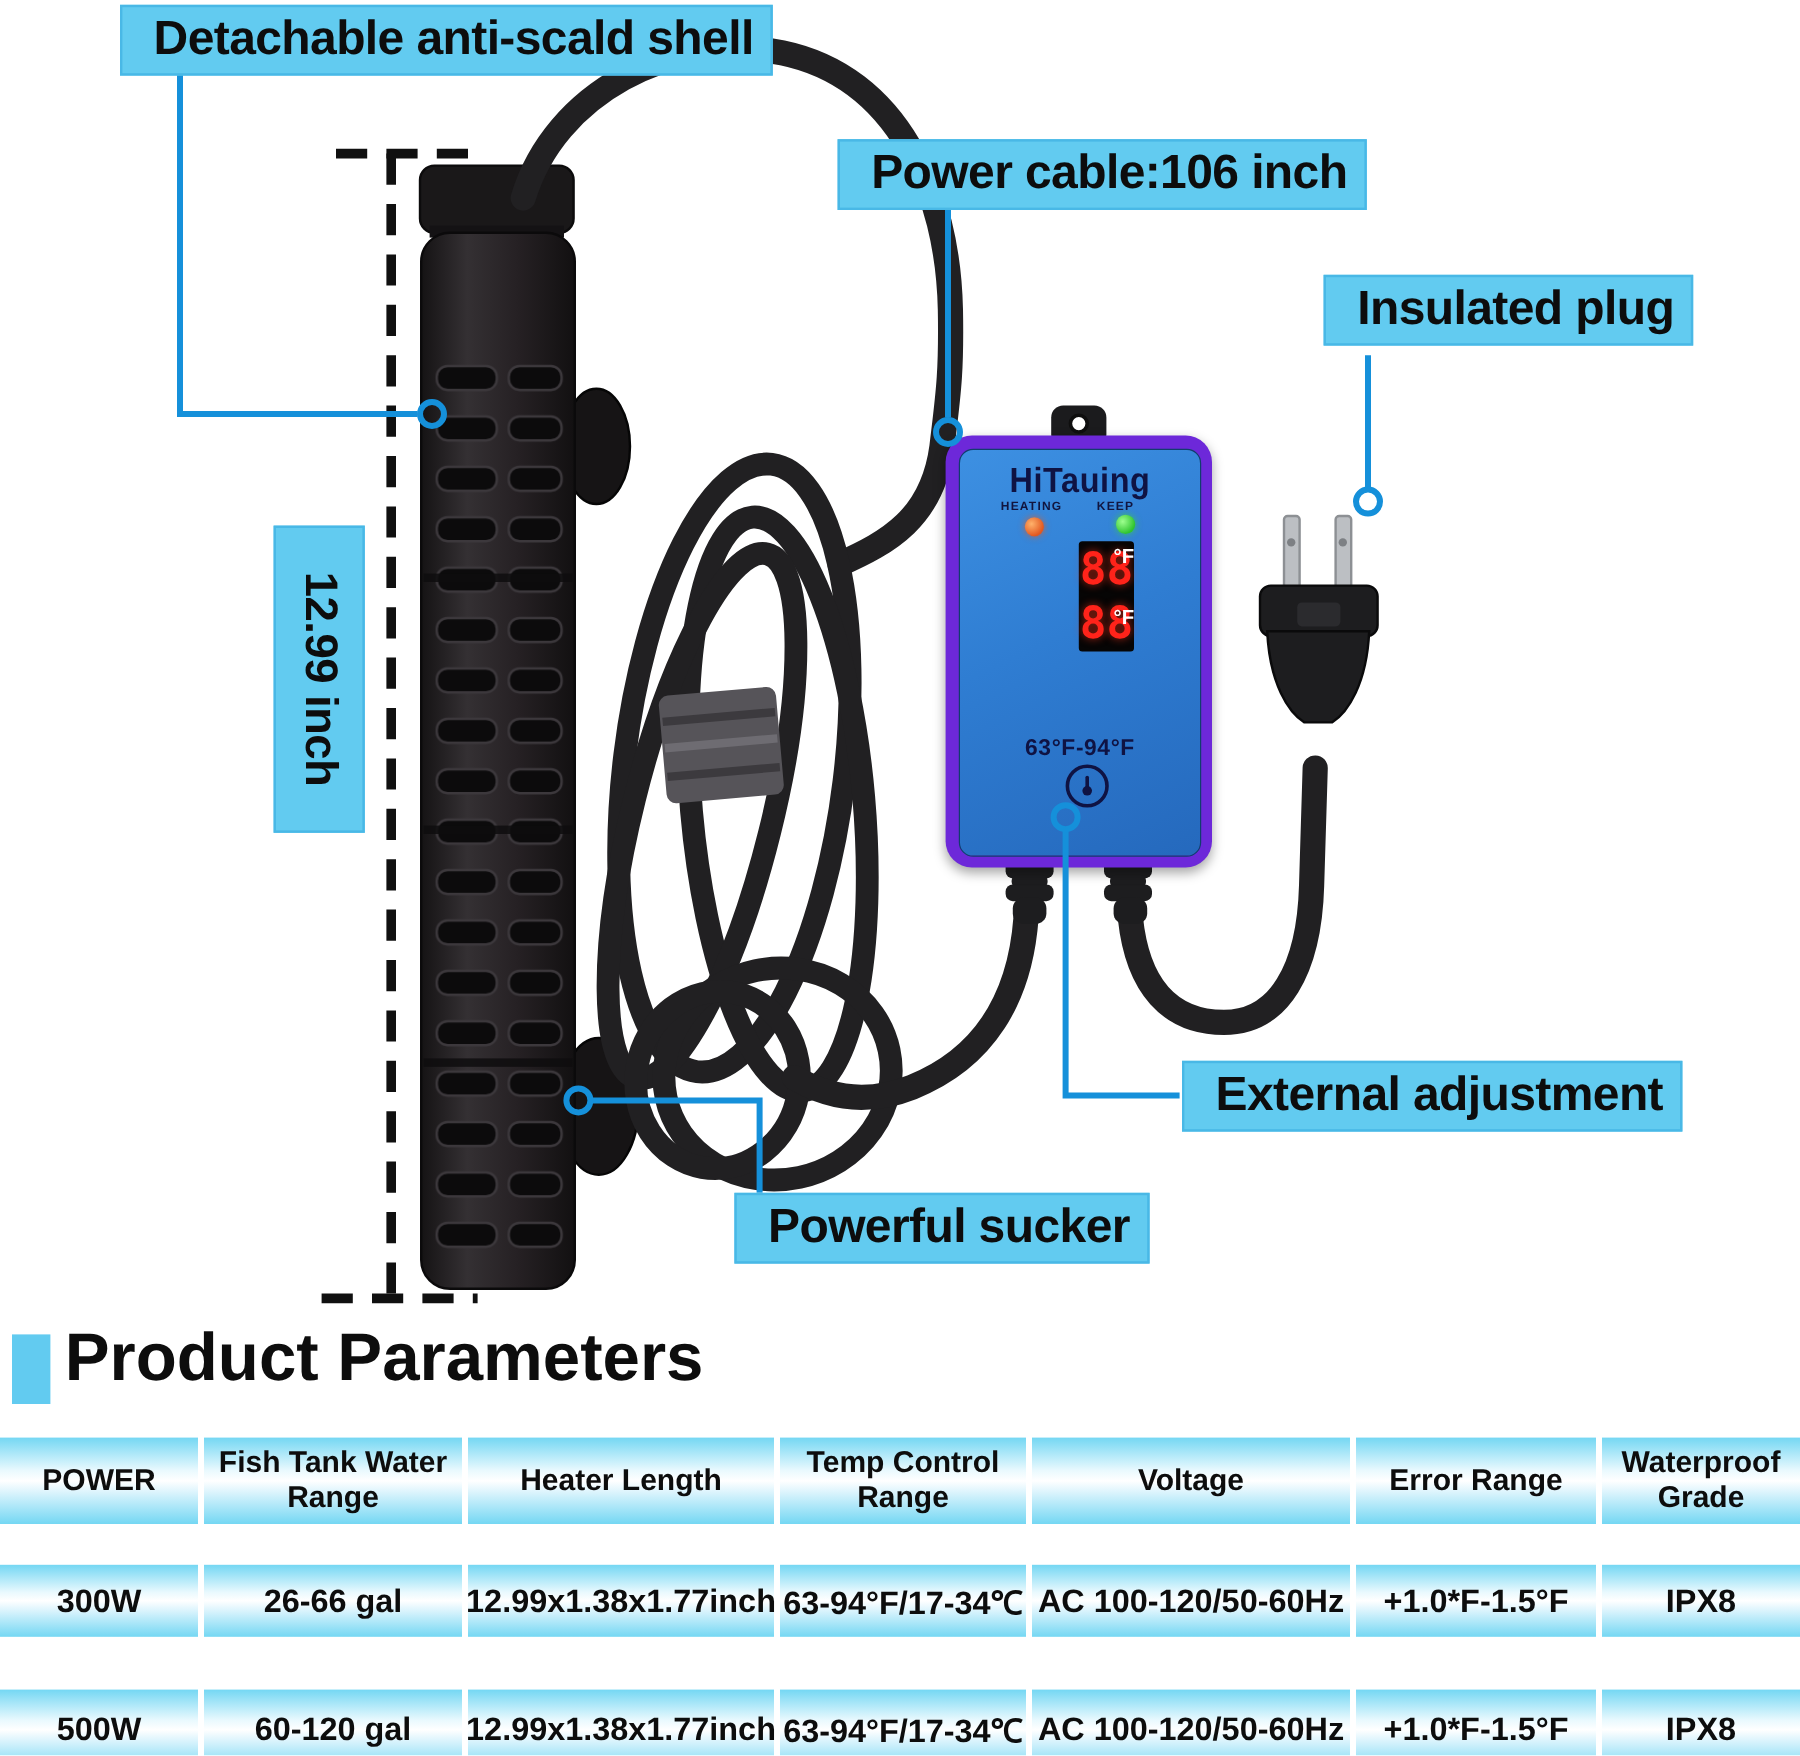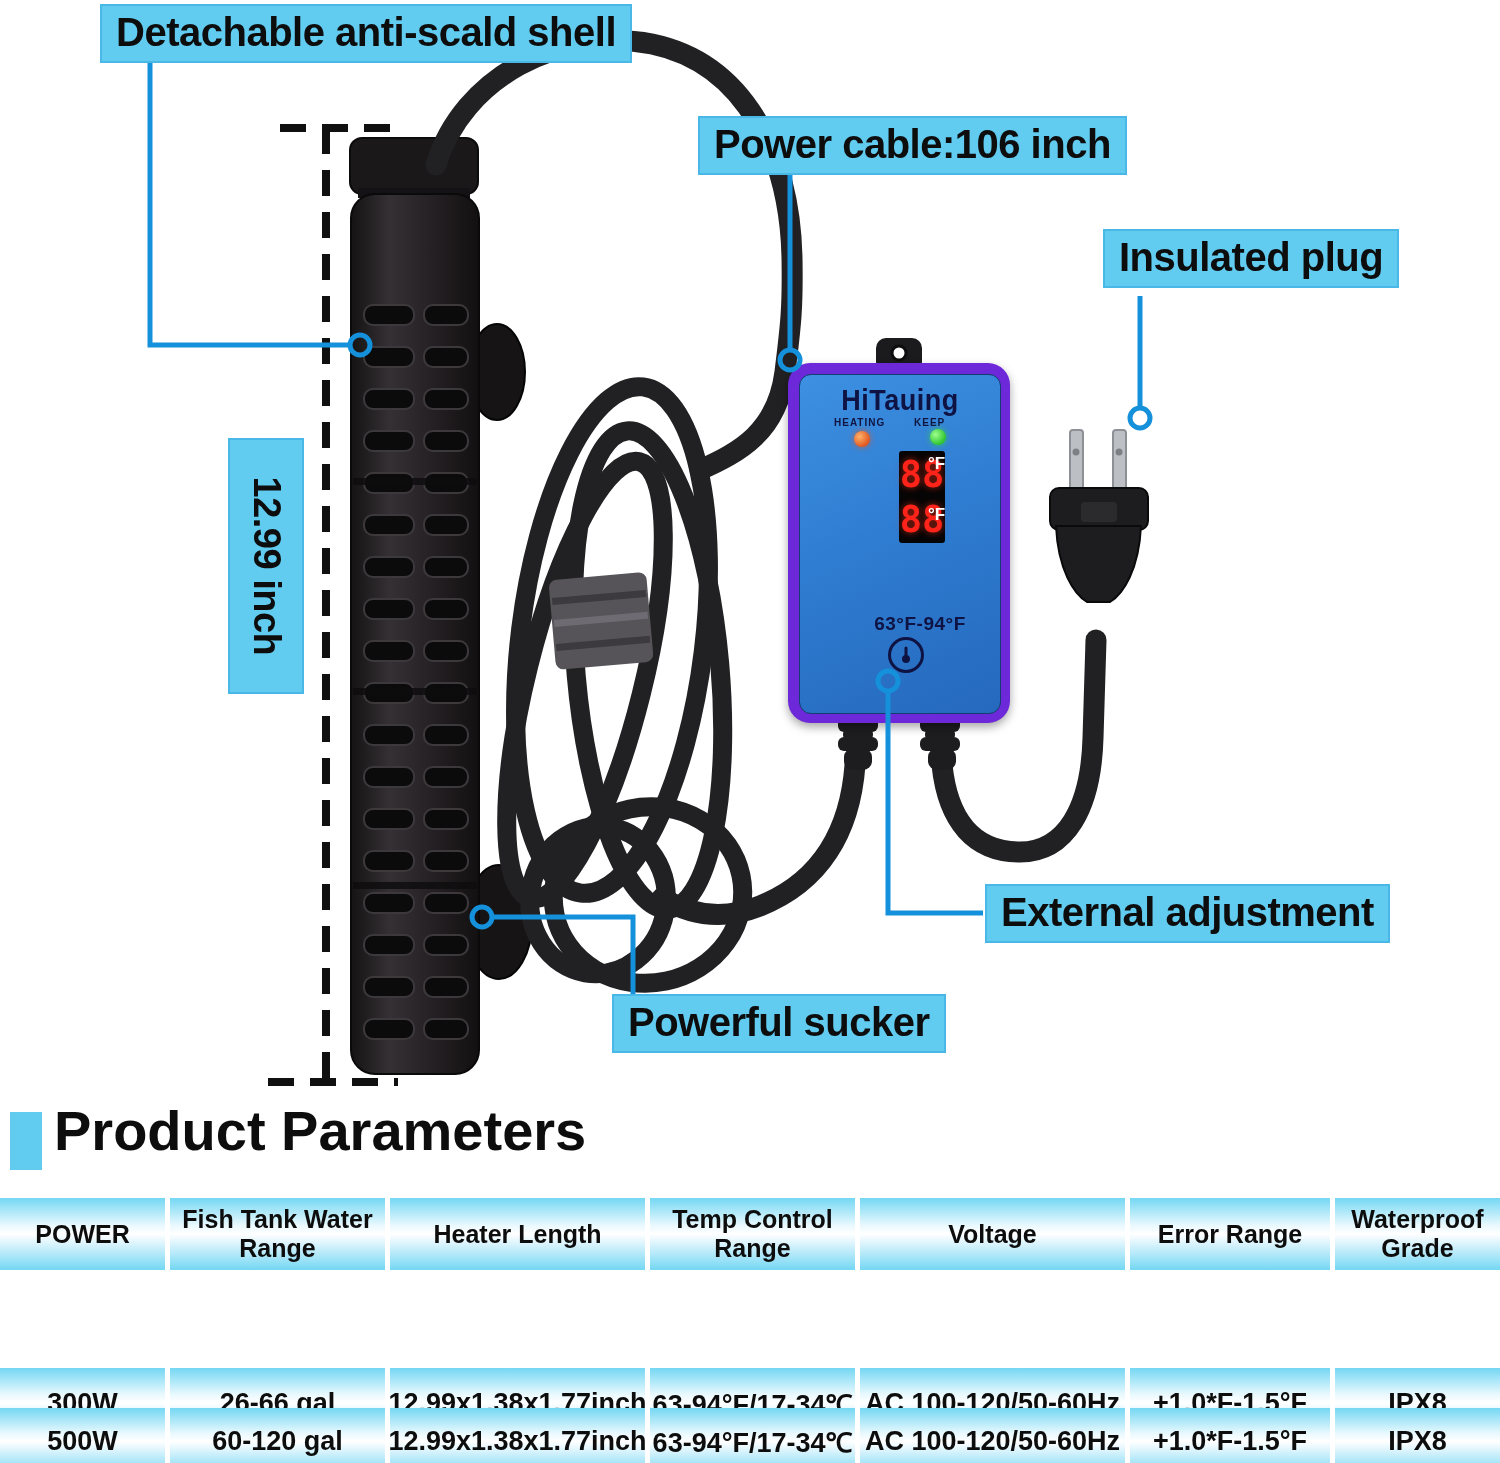--- a/index.html
+++ b/index.html
@@ -5,21 +5,21 @@
   html,body{margin:0;padding:0;background:#ffffff;}
   .canvas{position:relative;width:1500px;height:1463px;background:#ffffff;overflow:hidden;
           font-family:"Liberation Sans",sans-serif;}
   svg.layer{position:absolute;left:0;top:0;pointer-events:none;}
   .art{z-index:1;}
   .connectors{z-index:5;}
 
   
   .callout{position:absolute;z-index:6;background:#62cbf0;border:2px solid #49b8e6;
            color:#0d0d0d;font-weight:bold;font-size:40px;line-height:1.1;
-           padding:4px 14px 7px 14px;white-space:nowrap;letter-spacing:-0.5px;}
+           padding:4px 14px 7px 26px;white-space:nowrap;letter-spacing:-0.5px;}
   .callout.vertical{display:flex;align-items:center;justify-content:center;
            padding:0;width:72px;height:252px;}
   .callout.vertical span{transform:rotate(90deg);white-space:nowrap;font-size:38px;}
 
   
   .controller-frame{position:absolute;left:788px;top:363px;width:222px;height:360px;z-index:2;
         background:#6d28d9;border-radius:22px;box-shadow:0 4px 10px rgba(0,0,0,.35);}
   .controller-face{position:absolute;left:11px;top:11px;width:200px;height:338px;border-radius:12px;
         background:linear-gradient(155deg,#3d90e2 0%,#2f7dd2 45%,#2569bd 100%);
         border:1px solid #123d6e;}
@@ -35,34 +35,34 @@
         box-shadow:0 0 6px rgba(60,210,60,.8);}
   .seg-display{position:absolute;left:78px;top:76px;width:46px;height:92px;background:#060505;
         border-radius:3px;margin-left:21px;}
   .seg-val{position:absolute;left:0;width:100%;text-align:center;
         font-family:"DejaVu Sans Mono",monospace;font-weight:bold;font-size:37px;line-height:1;
         color:#ff231a;text-shadow:0 0 7px rgba(255,50,25,.65);}
   .seg-top{top:5px;} .seg-bottom{top:50px;}
   .seg-unit{position:absolute;left:128px;color:#ffffff;font-size:17px;font-weight:bold;}
   .unit-top{top:79px;} .unit-bottom{top:130px;}
   .ctrl-range{position:absolute;top:238px;left:0;width:100%;text-align:center;
-        font-size:19px;font-weight:bold;color:#0f1343;letter-spacing:.5px;padding-left:20px;}
+        font-size:19px;font-weight:bold;color:#0f1343;letter-spacing:.5px;}
   .adjust-btn{position:absolute;left:88px;top:262px;width:30px;height:30px;border-radius:50%;
         border:3px solid #0f1343;display:flex;align-items:center;justify-content:center;}
 
   
   .title-square{position:absolute;left:10px;top:1112px;width:32px;height:58px;background:#62cbf0;z-index:3;}
   .section-title{position:absolute;left:54px;top:1098px;font-size:56px;font-weight:bold;color:#0d0d0d;
         letter-spacing:0px;z-index:3;}
 
   
   .ptable-row{position:absolute;left:0;width:1500px;display:grid;z-index:3;
         grid-template-columns:165px 215px 255px 205px 265px 200px 165px;column-gap:5px;margin-top:12px;}
   .row-header{top:1186px;height:72px;}
-  .row-1{top:1356px;height:70px;}
+  .row-1{top:1292px;height:60px;}
   .row-2{top:1396px;height:67px;}
   .pcell{display:flex;align-items:center;justify-content:center;text-align:center;
         background:linear-gradient(180deg,#74d7f3 0%,#e9f9fe 38%,#ffffff 50%,#dff5fd 62%,#74d7f3 100%);
         font-weight:bold;color:#0d0d0d;}
   .row-header .pcell{font-size:25px;line-height:1.15;padding:0 6px;}
   .row-1 .pcell,.row-2 .pcell{font-size:27px;white-space:nowrap;}
 </style>
 </head>
 <body>
 

